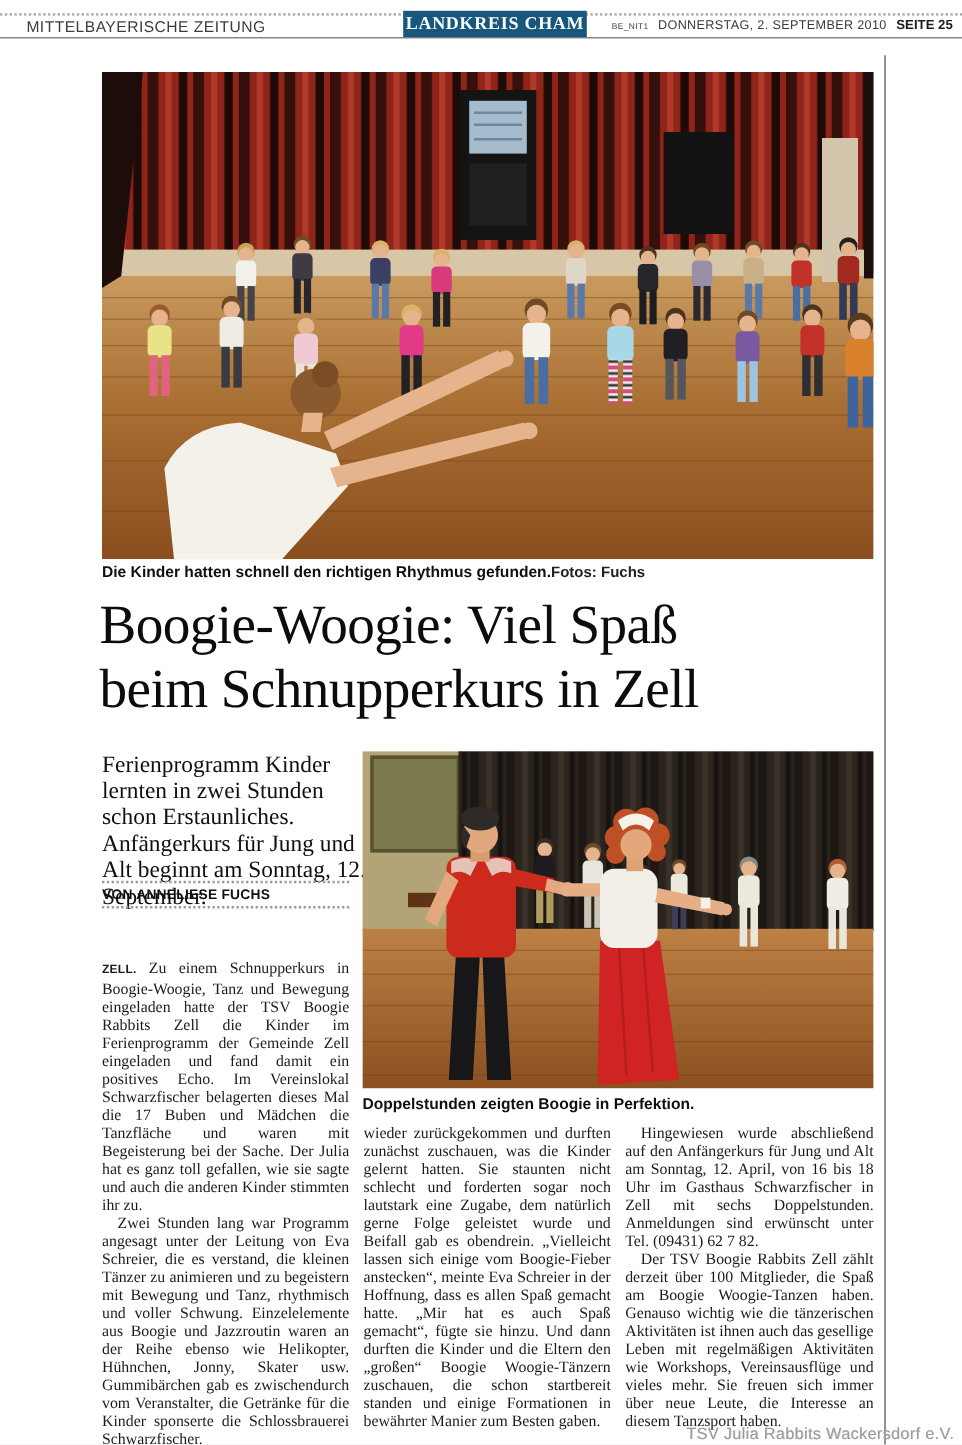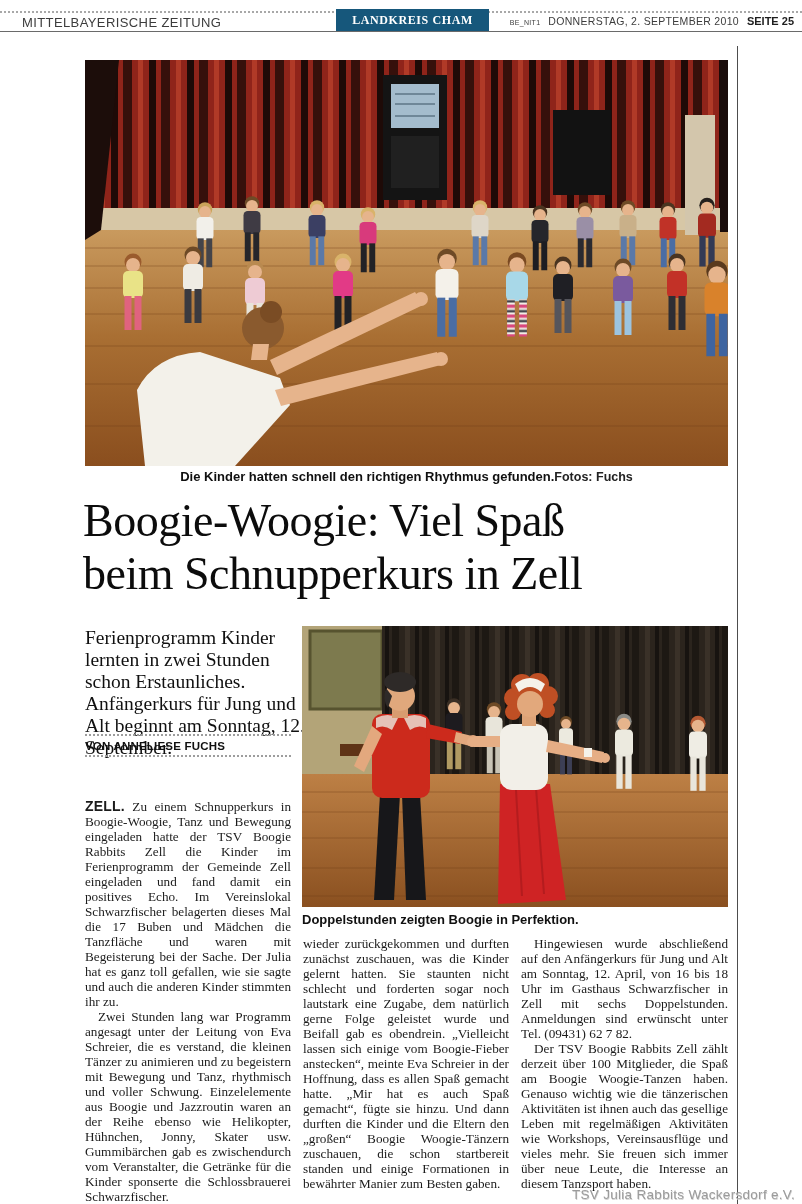--- a/index.html
+++ b/index.html
@@ -4,56 +4,56 @@
 <style>
   html,body{margin:0;padding:0;background:#e9e9e9;}
   .page{position:relative;width:802px;height:1204px;background:#ffffff;margin:0 auto;
         font-family:"Liberation Serif",serif;color:#1c1c1c;overflow:hidden;}
   
   .header-dotted{position:absolute;left:0;top:11px;width:802px;border-top:2px dotted #a8a8a8;}
   .header-rule{position:absolute;left:0;top:31px;width:802px;border-top:1px solid #6a6a6a;}
   .masthead{position:absolute;left:10px;top:15px;font-family:"Liberation Sans",sans-serif;
             font-size:13px;letter-spacing:.4px;color:#3c3c3c;padding-left:12px;}
   .section-box{position:absolute;left:336px;top:9px;width:153px;height:22px;background:#16577b;
-            color:#fff;font-family:"Liberation Serif",serif;font-weight:bold;font-size:12px;
+            color:#fff;font-family:"Liberation Serif",serif;font-weight:bold;font-size:15px;
             letter-spacing:.6px;display:flex;align-items:center;justify-content:center;}
   .header-right{position:absolute;right:8px;top:15px;display:flex;align-items:baseline;gap:8px;
             font-family:"Liberation Sans",sans-serif;color:#3c3c3c;text-align:right;}
   .edition{font-size:7px;letter-spacing:.3px;}
   .hdate{font-size:10.5px;letter-spacing:.3px;}
   .pageno{font-size:11px;font-weight:bold;color:#1e1e1e;}
   
   .vrule{position:absolute;left:737px;top:46px;height:1158px;width:1px;background:#4d4d4d;}
   
   .photo1{position:absolute;left:85px;top:60px;width:643px;height:406px;}
   .photo2{position:absolute;left:302px;top:626px;width:426px;height:281px;}
   svg{display:block;}
   
-  .cap1{position:absolute;left:85px;top:469px;width:643px;display:flex;justify-content:center;
+  .cap1{position:absolute;left:85px;top:469px;width:643px;display:flex;justify-content:flex-start;
         align-items:baseline;font-family:"Liberation Sans",sans-serif;font-size:13px;}
   .capt{font-weight:bold;color:#101010;}
   .credit{font-size:12.5px;font-weight:bold;color:#222;}
   .cap2{position:absolute;left:302px;top:912px;width:426px;font-family:"Liberation Sans",sans-serif;
         font-weight:bold;font-size:13px;color:#101010;}
   
   .headline{position:absolute;left:83px;top:494px;width:655px;font-weight:normal;font-size:46px;
         line-height:53px;letter-spacing:-.5px;color:#0c0c0c;}
   .lede{position:absolute;left:85px;top:627px;width:220px;font-size:19.5px;line-height:22px;color:#101010;}
   .byline{position:absolute;left:85px;top:734px;width:206px;font-family:"Liberation Sans",sans-serif;
         font-size:11.5px;font-weight:bold;color:#101010;border-top:2px dotted #9d9d9d;
         border-bottom:2px dotted #9d9d9d;padding:4px 0 3px;letter-spacing:.2px;}
   
   .bodycol{position:absolute;width:206px;font-size:13.2px;line-height:15px;text-align:justify;
         color:#1b1b1b;overflow:hidden;}
   .col1{left:85px;top:799px;height:406px;}
   .col2{left:303px;top:936px;height:268px;}
   .col3{left:521px;top:936px;width:207px;height:268px;}
   .bodycol p{margin:0;}
   .bodycol p.indent{text-indent:13px;}
-  .dateline{font-family:"Liberation Sans",sans-serif;font-weight:bold;font-size:14px;letter-spacing:.2px;}
+  .dateline{font-family:"Liberation Sans",sans-serif;font-weight:bold;font-size:10px;letter-spacing:.2px;}
   
   .watermark{position:absolute;right:7px;top:1187px;font-family:"Liberation Sans",sans-serif;
         font-size:13.5px;color:#9b9b9b;letter-spacing:.3px;text-shadow:.5px .5px 0 #d2d2d2;}
 </style>
 </head>
 <body>
 
 <div class="page">
 
   <div class="header-dotted"></div>

